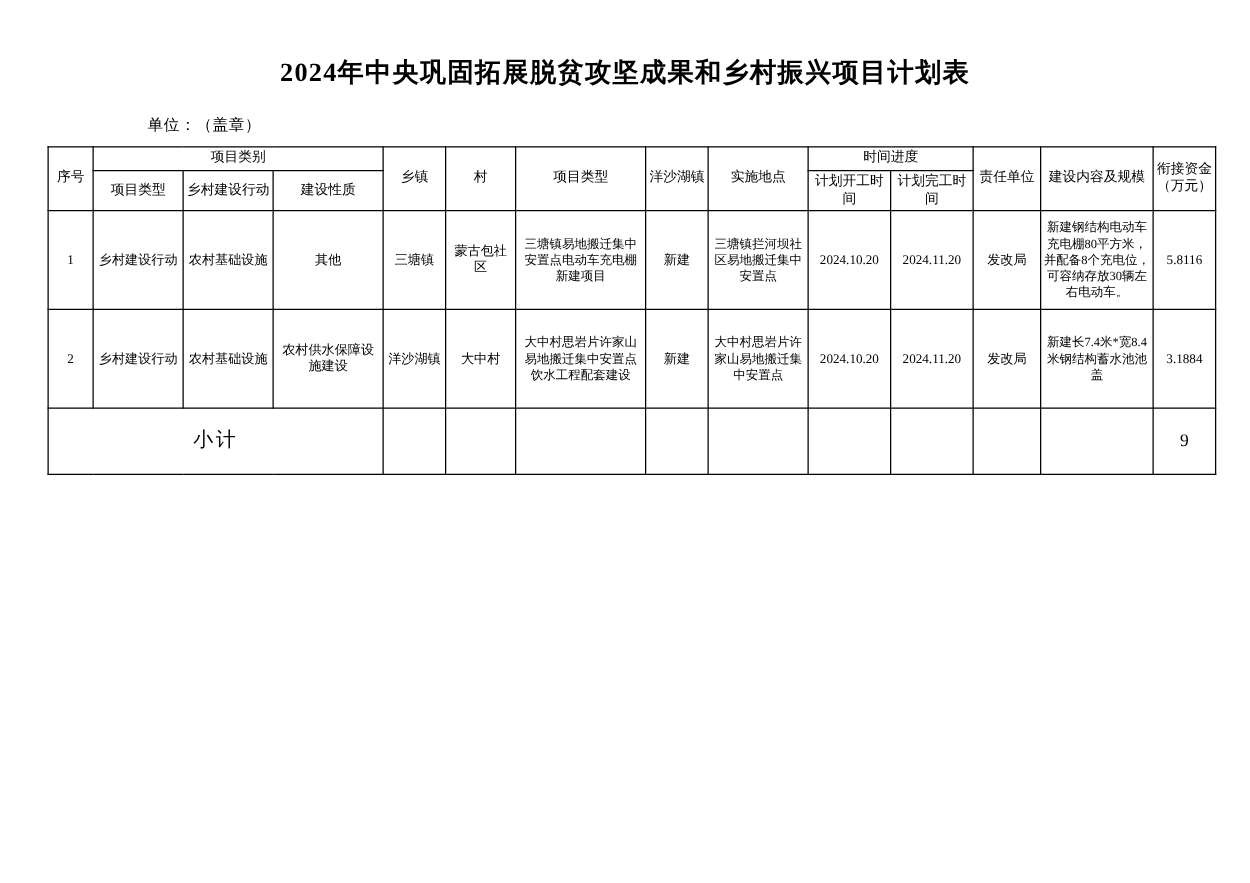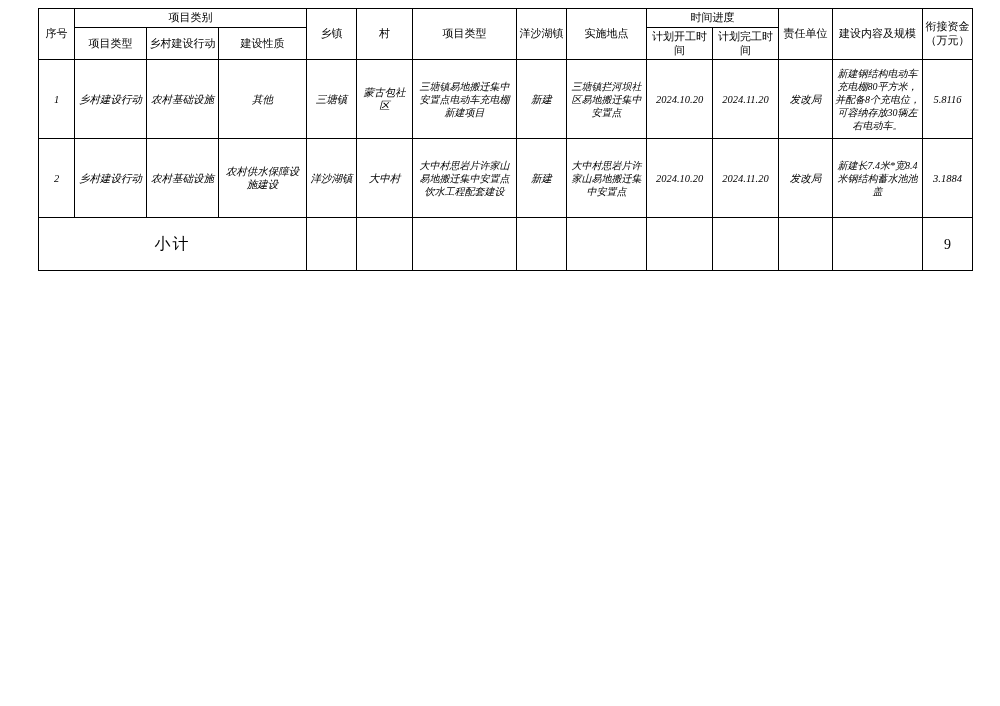--- a/index.html
+++ b/index.html
@@ -74,36 +74,37 @@
     font-size: 16px;
     font-weight: bold;
     letter-spacing: 2px;
   }
   .subtotal-val {
     font-size: 14px;
     font-weight: bold;
   }
   .row-body td {
     height: 74px;
-    font-style: italic;
   }
   .row-subtotal td {
     height: 48px;
   }
   .nowrap {
     white-space: nowrap;
     margin-left: 44px;
   }
 </style>
 </head>
 <body>
 
 <div class="page">
 
+  <div class="doc-title">2024年中央巩固拓展脱贫攻坚成果和乡村振兴项目计划表</div>
 
+  <div class="unit-line">单位：（盖章）</div>
 
   <div class="table-wrap">
     <table class="plan">
       <colgroup>
         <col style="width:36px">
         <col style="width:72px">
         <col style="width:72px">
         <col style="width:88px">
         <col style="width:50px">
         <col style="width:56px">

